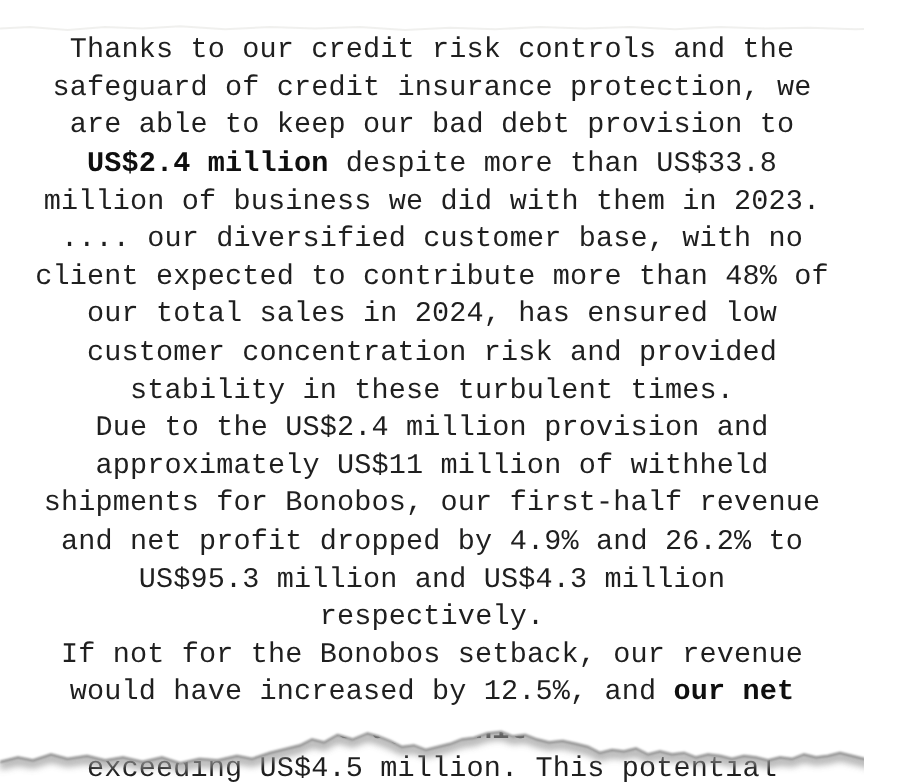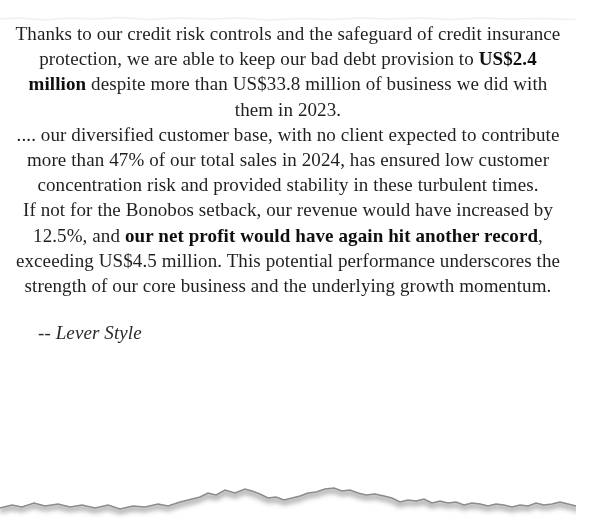--- a/index.html
+++ b/index.html
@@ -6,21 +6,21 @@
     margin: 0;
     padding: 0;
     background: #ffffff;
   }
   .page {
     position: relative;
     width: 576px;
     height: 522px;
     background: #ffffff;
     overflow: hidden;
-    font-family: Liberation Serif, serif;
+    font-family: Liberation Mono, monospace;
   }
   .tear-top {
     position: absolute;
     top: 0;
     left: 0;
     width: 610px;
     height: 24px;
     display: block;
   }
   .tear-bottom {
@@ -64,21 +64,22 @@
 
 <div class="page">
 
   <svg class="tear-top" viewBox="0 0 610 24" preserveAspectRatio="none" aria-hidden="true">
     <polyline points="0,19 20,18 45,20 70,18 95,19 120,17.5 150,19.5 180,18 210,19 240,18 270,20 300,18.5 330,19.5 360,18 390,19 420,18 450,19.5 480,18 510,19 540,18.5 570,19.5 610,18.5" fill="none" stroke="#b9b9b2" stroke-width="1.4" opacity="0.22"></polyline>
   </svg>
 
   <div class="quote-block">
     <div>
         <p class="para"><span class="seg">Thanks to our credit risk controls and the safeguard of credit insurance protection, we are able to keep our bad debt provision to </span><span class="seg bold">US$2.4 million</span><span class="seg"> despite more than US$33.8 million of business we did with them in 2023.</span></p>
-        <p class="para"><span class="seg">.... our diversified customer base, with no client expected to contribute more than 47% of our total sales in 2024, has ensured low customer concentration risk and provided stability in these turbulent times.</span></p>
+        <p class="para"><span class="seg">.... our diversified customer base, with no client expected to contribute more than 48% of our total sales in 2024, has ensured low customer concentration risk and provided stability in these turbulent times.</span></p>
+        <p class="para"><span class="seg">Due to the US$2.4 million provision and approximately US$11 million of withheld shipments for Bonobos, our first-half revenue and net profit dropped by 4.9% and 26.2% to US$95.3 million and US$4.3 million respectively.</span></p>
         <p class="para"><span class="seg">If not for the Bonobos setback, our revenue would have increased by 12.5%, and </span><span class="seg bold">our net profit would have again hit another record</span><span class="seg">, exceeding US$4.5 million. This potential performance underscores the strength of our core business and the underlying growth momentum.</span></p>
       </div>
     <p class="attribution">-- Lever Style</p>
   </div>
 
   <svg class="tear-bottom" viewBox="0 0 610 45" preserveAspectRatio="none" aria-hidden="true">
     <defs>
       <filter id="softblur" x="-10%" y="-60%" width="120%" height="260%">
         <feGaussianBlur stdDeviation="2.4"></feGaussianBlur>
       </filter>

